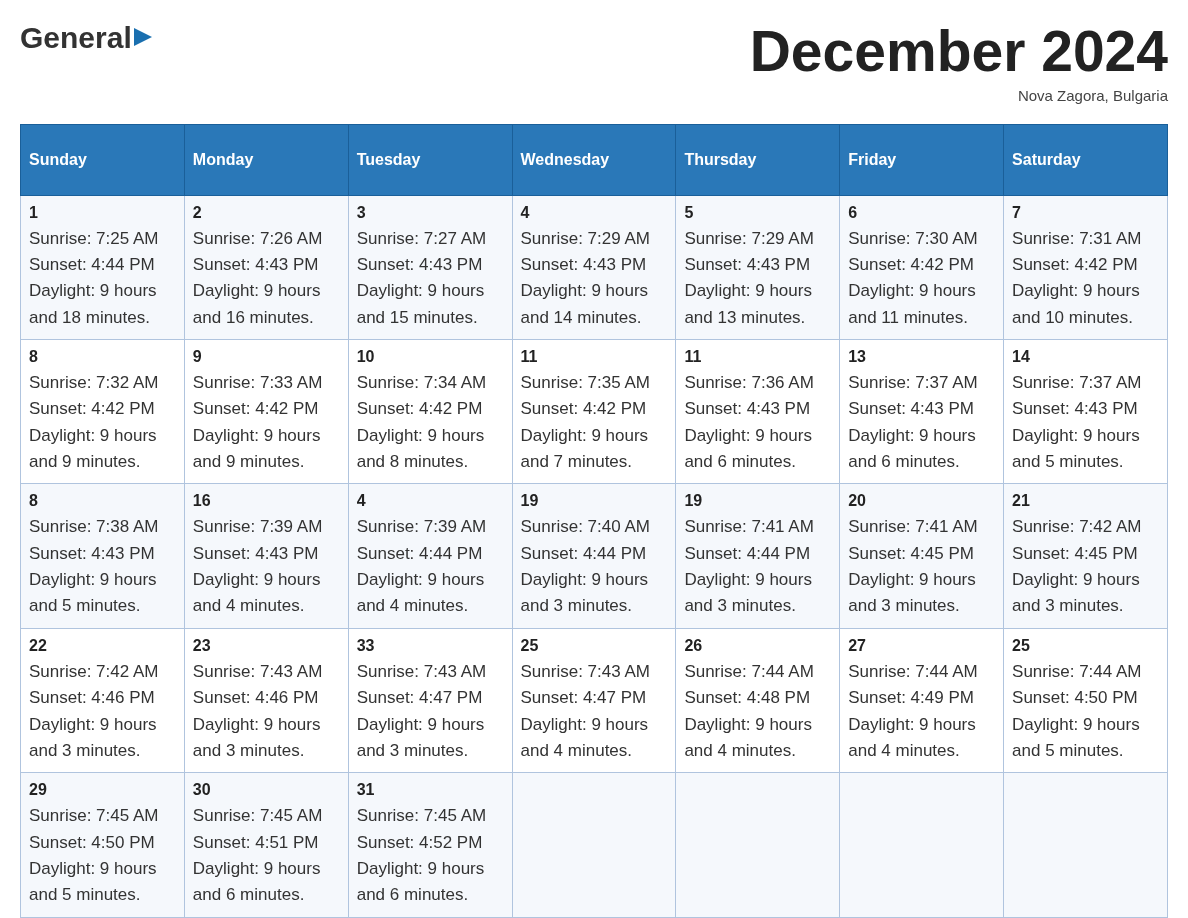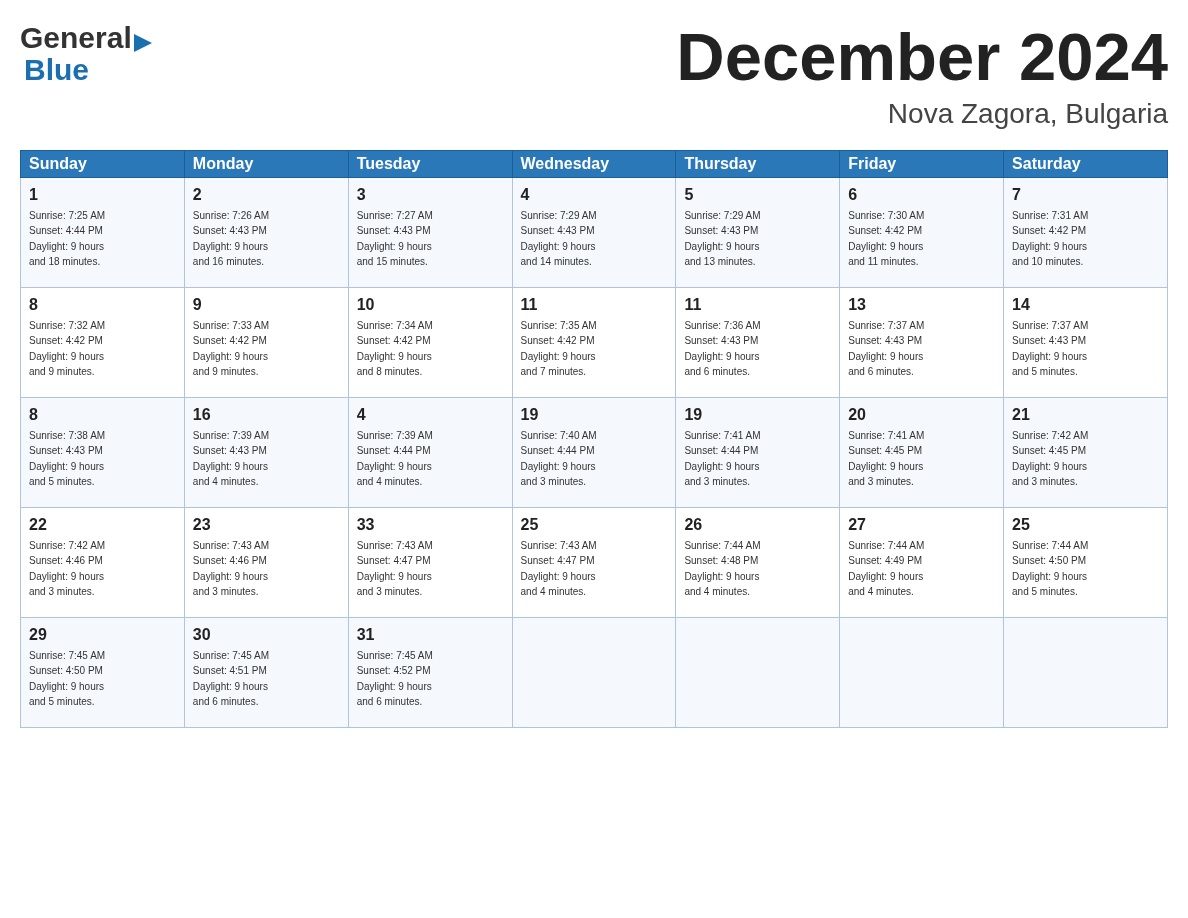--- a/index.html
+++ b/index.html
@@ -13,39 +13,39 @@
     .header {
       display: flex;
       justify-content: space-between;
       align-items: flex-start;
       margin-bottom: 20px;
     }
     .title-block {
       text-align: right;
     }
     .calendar-title {
-      font-size: 67px;
+      font-size: 57px;
       font-weight: bold;
       color: #222;
       line-height: 1.1;
     }
     .calendar-subtitle {
-      font-size: 28px;
+      font-size: 15px;
       color: #444;
       margin-top: 4px;
     }
     table {
       width: 100%;
       border-collapse: collapse;
       table-layout: fixed;
     }
     thead tr th {
       background-color: #2a78b8;
       color: white;
-      padding: 4px 8px;
+      padding: 26px 8px;
       font-size: 16px;
       font-weight: bold;
       text-align: left;
       border: 1px solid #1a5f99;
     }
     tbody tr td {
       vertical-align: top;
       padding: 8px;
       border: 1px solid #b0c4de;
       font-size: 13px;
@@ -59,46 +59,45 @@
       background-color: #ffffff;
     }
     .day-number {
       font-size: 16px;
       font-weight: bold;
       color: #222;
       display: block;
       margin-bottom: 4px;
     }
     .day-info {
-      font-size: 10px;
+      font-size: 17px;
       line-height: 1.55;
       color: #333;
     }
     .empty-cell {
       background-color: #f5f8fc;
     }
     .logo-block {
       line-height: 1.2;
     }
   </style>
 </head>
 <body>
 
 <div class="header">
   <div class="logo-block">
-    <div style="display:flex; align-items:flex-end;">
+    <div style="display:flex; align-items:center;">
       <span style="font-size:30px; font-weight:bold; color:#333;">General</span>
       <span style="display:inline-block; margin-left:2px; margin-top:2px;">
         
         <svg width="18" height="18" viewBox="0 0 18 18">
           <polygon points="0,0 18,9 0,18" fill="#1a6faf"></polygon>
         </svg>
       </span>
     </div>
-    <div style="font-size:30px; font-weight:bold; color:#1a6faf; margin-top:-4px; padding-left:4px;">Blue</div>
   </div>
   <div class="title-block">
     <div class="calendar-title">December 2024</div>
     <div class="calendar-subtitle">Nova Zagora, Bulgaria</div>
   </div>
 </div>
 
 <table>
   <thead>
     <tr>

